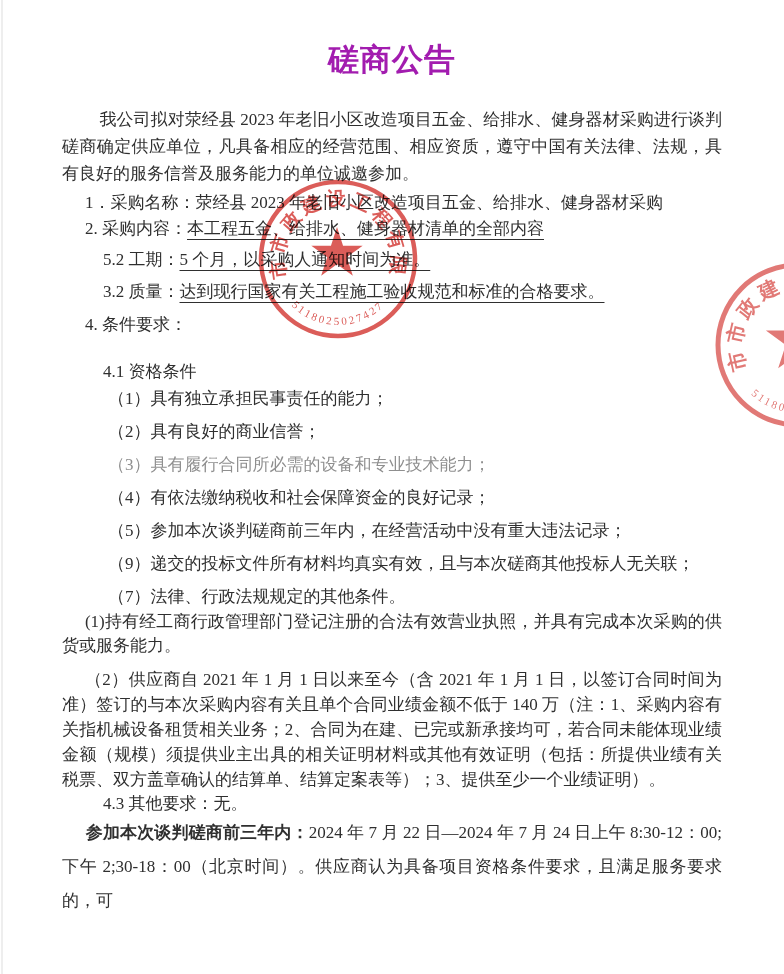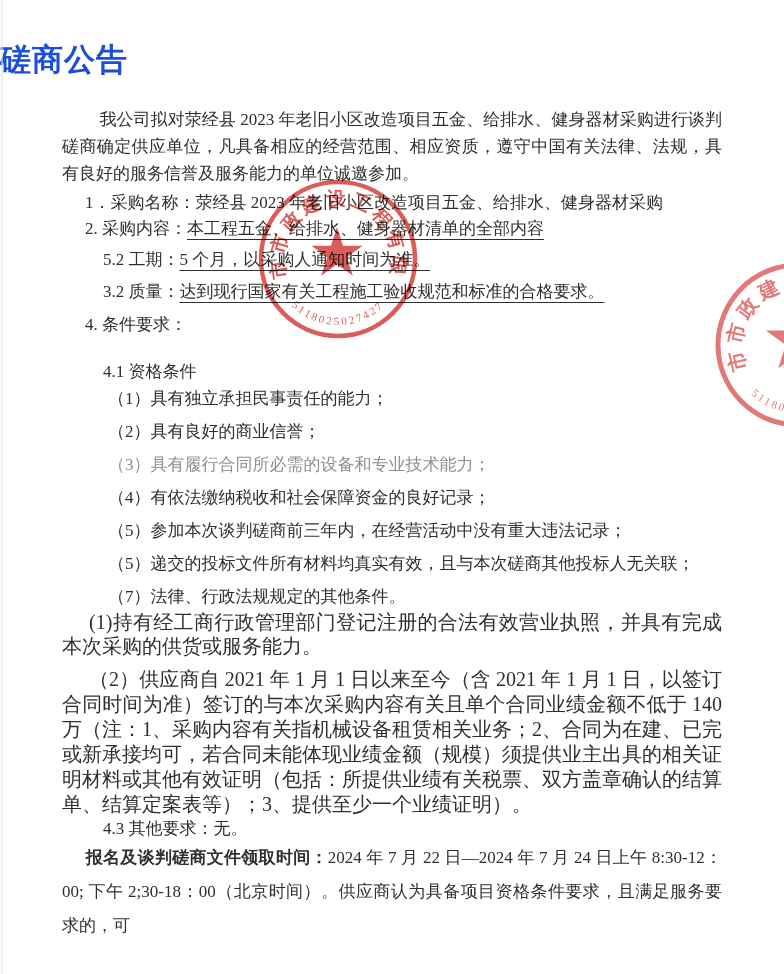--- a/index.html
+++ b/index.html
@@ -4,22 +4,22 @@
 <style>
   html,body{margin:0;padding:0;}
   body{
     width:784px;height:974px;background:#ffffff;overflow:hidden;position:relative;
     font-family:"Liberation Serif","DejaVu Serif",serif;
     color:#2f2f2f;
   }
   .page{position:relative;width:784px;height:974px;background:#fff;overflow:hidden;}
   .scan-edge{position:absolute;left:1px;top:0;width:2px;height:974px;background:#e3e3e3;opacity:.6;}
   h1.doc-title{
-    margin:44px 0 0;padding:0;
-    font-size:31px;line-height:32px;font-weight:bold;color:#1d4ed8;letter-spacing:1px;
+    margin:44px 0 0;padding:0;text-align:center;
+    font-size:31px;line-height:32px;font-weight:bold;color:#a21caf;letter-spacing:1px;
   }
   p,.line{margin:0;padding:0;}
   .intro{
     margin:30px 62px 0;font-size:17px;line-height:27px;text-align:justify;
     text-indent:2.2em;
   }
   .line{font-size:17px;line-height:20px;white-space:nowrap;}
   .ml1{margin-left:85px;}
   .ml2{margin-left:103px;}
   .ml3{margin-left:108px;}
@@ -27,21 +27,21 @@
   .mt12{margin-top:12px;} .mt13{margin-top:13px;} .mt27{margin-top:27px;}
   .mt7{margin-top:7px;}  .mt17{margin-top:17px;}
   .cond{margin-top:13px;}
   .muted{color:#8f8f8f;}
   .u{
     text-decoration:underline;
     text-underline-offset:5px;
     text-decoration-thickness:1.2px;
   }
   .para{
-    margin:0 62px;font-size:20px;text-align:justify;
+    margin:0 62px;font-size:17px;text-align:justify;
   }
   .para1{margin-top:3px;line-height:24px;text-indent:1.35em;}
   .para2{margin-top:9px;line-height:25px;text-indent:1.35em;}
   .other-req{margin-top:2px;}
   .closing{
     margin:2px 62px 0;font-size:17px;line-height:34px;text-align:justify;text-indent:1.4em;
   }
   .closing b{font-weight:bold;}
   
   .seal{
@@ -77,30 +77,30 @@
 
   <div class="line ml1 mt13">4. 条件要求：</div>
 
   <div class="line ml2 mt27">4.1 资格条件</div>
 
   <div class="line ml3 mt7">（1）具有独立承担民事责任的能力；</div>
   <div class="line ml3 cond">（2）具有良好的商业信誉；</div>
   <div class="line ml3 cond muted">（3）具有履行合同所必需的设备和专业技术能力；</div>
   <div class="line ml3 cond">（4）有依法缴纳税收和社会保障资金的良好记录；</div>
   <div class="line ml3 cond">（5）参加本次谈判磋商前三年内，在经营活动中没有重大违法记录；</div>
-  <div class="line ml3 cond">（5）递交的投标文件所有材料均真实有效，且与本次磋商其他投标人无关联；</div>
+  <div class="line ml3 cond">（9）递交的投标文件所有材料均真实有效，且与本次磋商其他投标人无关联；</div>
   <div class="line ml3 cond">（7）法律、行政法规规定的其他条件。</div>
 
 
   <p class="para para1">(1)持有经工商行政管理部门登记注册的合法有效营业执照，并具有完成本次采购的供货或服务能力。</p>
   <p class="para para2">（2）供应商自 2021 年 1 月 1 日以来至今（含 2021 年 1 月 1 日，以签订合同时间为准）签订的与本次采购内容有关且单个合同业绩金额不低于 140 万（注：1、采购内容有关指机械设备租赁相关业务；2、合同为在建、已完或新承接均可，若合同未能体现业绩金额（规模）须提供业主出具的相关证明材料或其他有效证明（包括：所提供业绩有关税票、双方盖章确认的结算单、结算定案表等）；3、提供至少一个业绩证明）。</p>
 
   <div class="line ml2 other-req"><span>4.3 其他要求：</span><span>无。</span></div>
 
-  <p class="closing"><b>报名及谈判磋商文件领取时间：</b><span>2024 年 7 月 22 日—2024 年 7 月 24 日上午 8:30-12：00; 下午 2;30-18：00（北京时间）。供应商认为具备项目资格条件要求，且满足服务要求的，可</span></p>
+  <p class="closing"><b>参加本次谈判磋商前三年内：</b><span>2024 年 7 月 22 日—2024 年 7 月 24 日上午 8:30-12：00; 下午 2;30-18：00（北京时间）。供应商认为具备项目资格条件要求，且满足服务要求的，可</span></p>
 
   <svg class="seal seal-main" width="170" height="175" viewBox="0 0 170 175">
     <defs>
       <path id="arcTop1" d="M 38.2 114 A 54 54 0 1 1 131.8 114"></path>
       <path id="arcBottom1" d="M 30.9 124.9 A 66 66 0 0 0 139.1 124.9"></path>
     </defs>
     <circle class="ring" cx="85" cy="87" r="77" stroke-width="4.5"></circle>
     <polygon class="star" transform="translate(84,82)" points="0,-27 6.06,-8.34 25.68,-8.34 9.8,3.18 15.87,21.84 0,10.3 -15.87,21.84 -9.8,3.18 -25.68,-8.34 -6.06,-8.34"></polygon>
     <text class="seal-company">
       <textPath href="#arcTop1" startOffset="50%" text-anchor="middle">雅安市市政建设工程有限公司</textPath>

